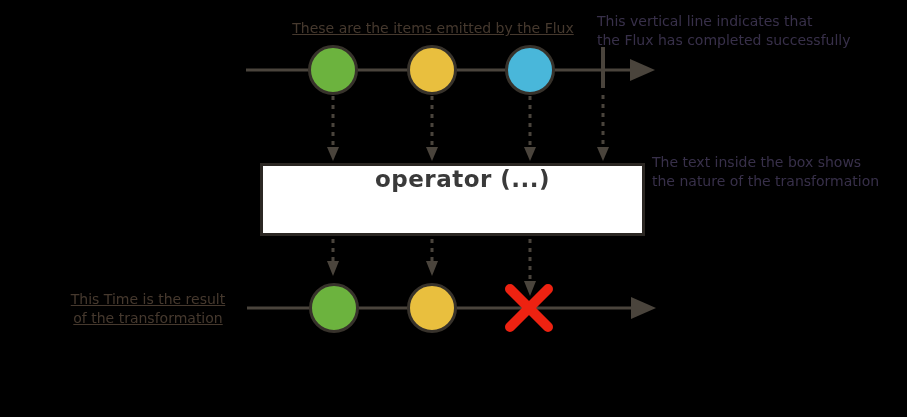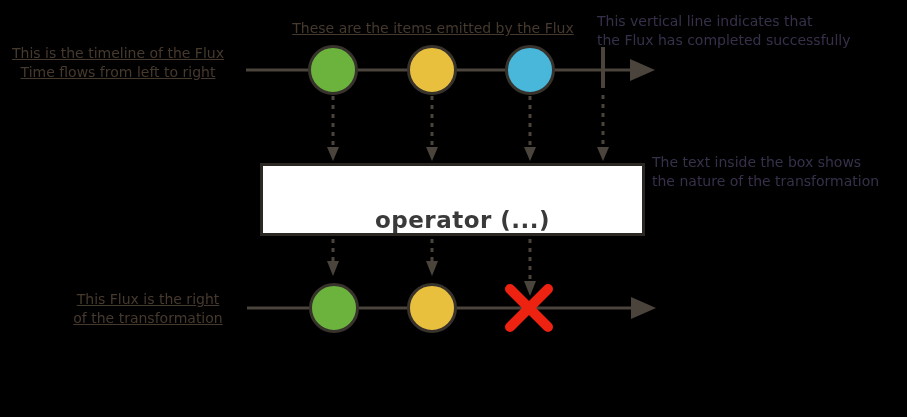--- a/index.html
+++ b/index.html
@@ -26,21 +26,21 @@
   .note.right-block p { margin: 0; }
   .note.right-block p + p { }
 
   .operator-box {
     position: absolute;
     left: 260px; top: 163px;
     width: 385px; height: 73px;
     box-sizing: border-box;
     background: var(--box_fill);
     border: 3px solid var(--box_border);
-    display: flex; align-items: flex-end; justify-content: center;
+    display: flex; align-items: flex-start; justify-content: center;
     font-weight: bold;
     font-size: 23px;
     color: var(--operator_text);
     letter-spacing: 0.5px;
     padding-left: 20px;
   }
 
   
   .tl     { stroke: var(--line); stroke-width: 3; fill: none; }
   .tl-v   { stroke: var(--line); stroke-width: 4; fill: none; }
@@ -93,30 +93,28 @@
       <circle class="m-green" cx="334" cy="308" r="23.5"></circle>
       <circle class="m-yellow" cx="432" cy="308" r="23.5"></circle>
       <path class="err" d="M510,289 L548,327 M548,289 L510,327"></path>
     </g>
   </svg>
 
   <div class="operator-box">
     <span>operator (...)</span>
   </div>
 
-  <div class="note warm center" style="left:8px; top:44px; width:220px;">This is the timeline of the Flux
-Time flows from left to right</div>
 
   <div class="note warm center" style="left:283px; top:19px; width:300px;">These are the items emitted by the Flux</div>
 
   <div class="note purple" style="left:597px; top:5px; width:290px;margin-top:7px;">This vertical line indicates that
 the Flux has completed successfully</div>
 
   <div class="note purple right-block" style="left:652px; top:134px; width:255px;">
     <p>The text inside the box shows
 the nature of the transformation</p>
   </div>
 
-  <div class="note warm center" style="left:58px; top:290px; width:180px;">This Flux is the right
+  <div class="note warm center" style="left:58px; top:290px; width:180px;">This Time is the result
 of the transformation</div>
 
 
 </div>
 
 </body></html>

